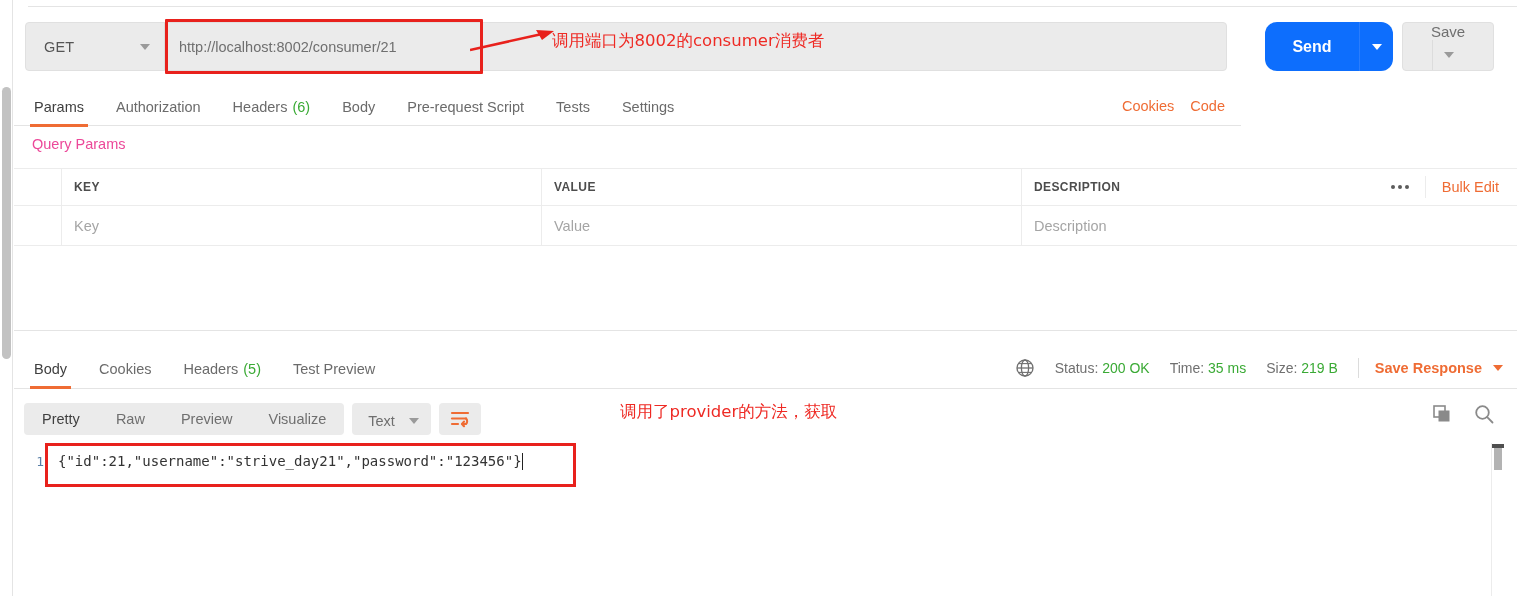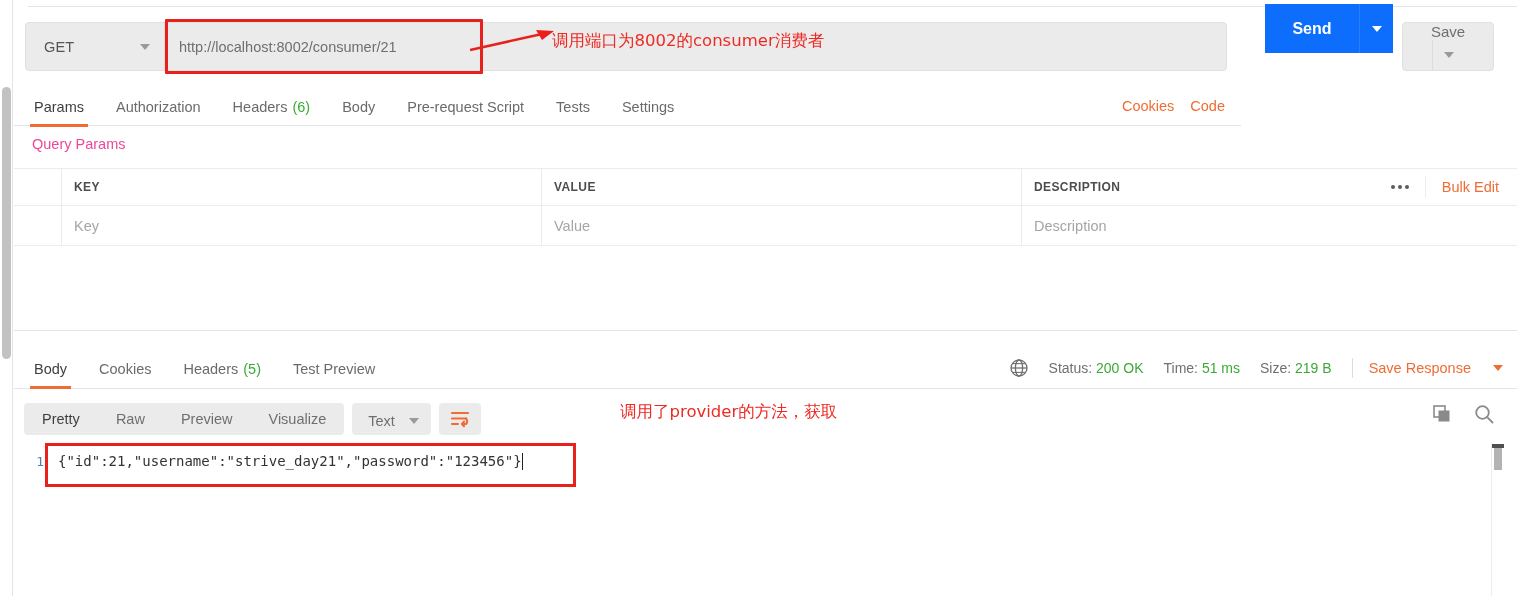--- a/index.html
+++ b/index.html
@@ -63,22 +63,22 @@
   .url-arrow { position: absolute; left: 470px; top: 28px; width: 90px; height: 30px; }
   .annotation-1 {
     position: absolute; left: 552px; top: 30px;
     font-size: 16.5px; color: #ee2a24;
     font-family: "DejaVu Sans", "Liberation Sans", sans-serif;
     white-space: nowrap;
   }
 
   
   .send-btn {
-    position: absolute; left: 1265px; top: 4px; width: 128px; height: 49px;
-    background: #0d6efd; border-radius: 0; display: flex; align-items: center;
+    position: absolute; left: 1265px; top: 22px; width: 128px; height: 49px;
+    background: #0d6efd; border-radius: 12px; display: flex; align-items: center;
     cursor: pointer;
   }
   .send-btn .lbl {
     flex: 1; text-align: center; color: #fff; font-size: 16px; font-weight: bold;
   }
   .send-btn .split {
     width: 34px; height: 100%; display: flex; align-items: center; justify-content: center;
     border-left: 1px solid #2a7dfd;
   }
   .caret-white {
@@ -154,21 +154,21 @@
     display: flex; align-items: flex-start;
   }
   .resp-meta {
     position: absolute; right: 14px; top: 358px;
     display: flex; align-items: center; gap: 0; font-size: 14px; color: #707070;
   }
   .globe { margin-right: 20px; display: flex; align-items: center; }
   .meta-item { margin-right: 20px; white-space: nowrap; }
   .meta-item .val { color: #3aaa35; }
   .meta-sep { width: 1px; height: 20px; background: #dcdcdc; margin-right: 16px; }
-  .save-resp { color: #ef6c34; font-size: 14.5px; font-weight: normal; display: flex; align-items: center; gap: 22px; cursor: pointer; }
+  .save-resp { color: #ef6c34; font-size: 14.5px; font-weight: bold; display: flex; align-items: center; gap: 11px; cursor: pointer; }
   .caret-orange {
     width: 0; height: 0; border-left: 5px solid transparent; border-right: 5px solid transparent;
     border-top: 6px solid #ef6c34;
   }
 
   
   .body-toolbar { position: absolute; left: 24px; top: 403px; display: flex; align-items: center; gap: 8px; }
   .seg {
     height: 32px; background: #ebebeb; border-radius: 4px; display: flex; align-items: center;
   }
@@ -369,21 +369,21 @@
         <line x1="3.2" y1="5.6" x2="16.8" y2="5.6" stroke="#707070" stroke-width="1.1"></line>
         <line x1="3.2" y1="14.4" x2="16.8" y2="14.4" stroke="#707070" stroke-width="1.1"></line>
       </svg>
     </span>
     <span class="meta-item">
       <span>Status:</span>
       <span class="val">200 OK</span>
     </span>
     <span class="meta-item">
       <span>Time:</span>
-      <span class="val">51 ms</span>
+      <span class="val">35 ms</span>
     </span>
     <span class="meta-item">
       <span>Size:</span>
       <span class="val">219 B</span>
     </span>
     <span class="meta-sep"></span>
     <span class="save-resp">
       <span>Save Response</span>
       <span class="caret-orange"></span>
     </span>

